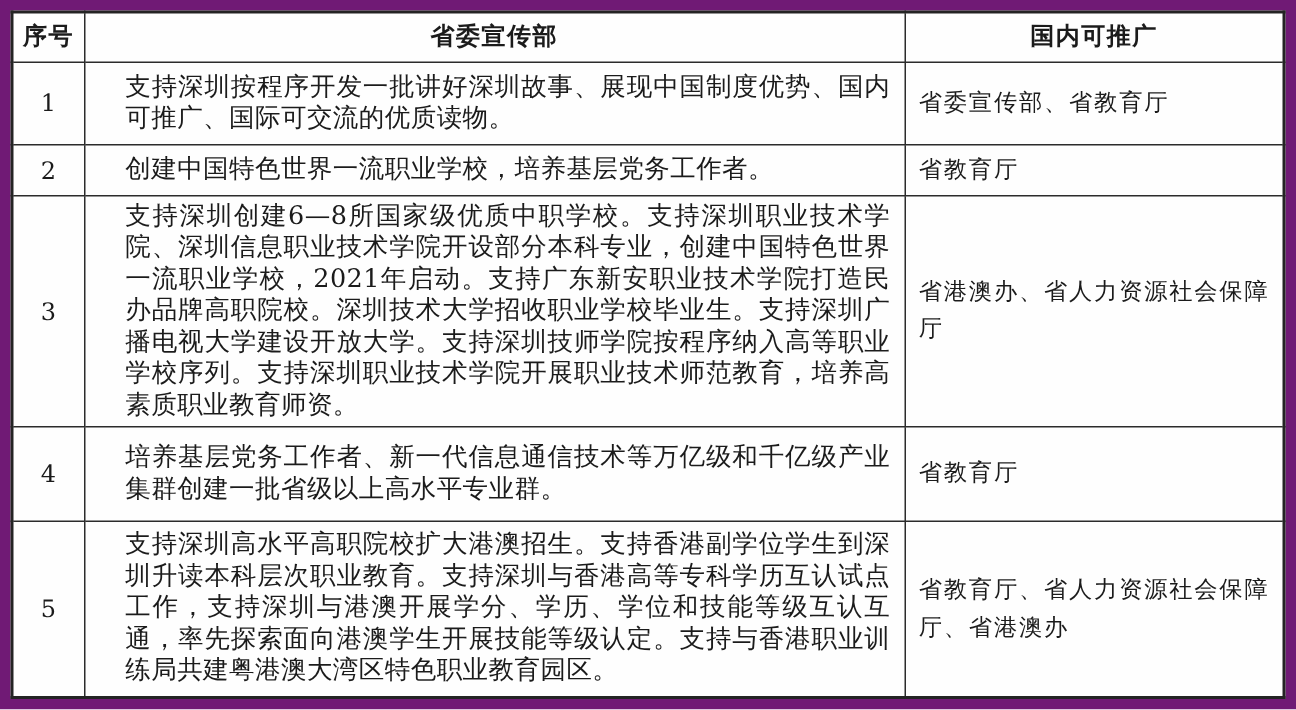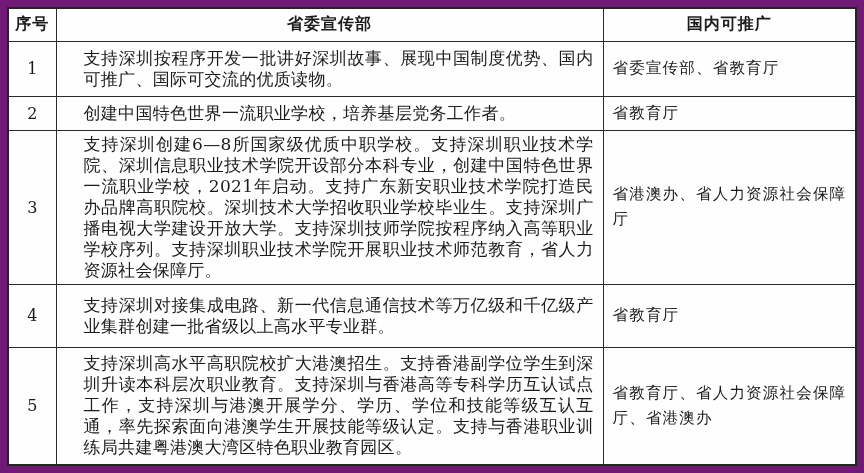--- a/index.html
+++ b/index.html
@@ -99,26 +99,26 @@
         <td class="policy-cell">支持深圳按程序开发一批讲好深圳故事、展现中国制度优势、国内可推广、国际可交流的优质读物。</td>
         <td class="dept-cell">省委宣传部、省教育厅</td>
       </tr>
       <tr class="r-2">
         <td class="no-cell">2</td>
         <td class="policy-cell">创建中国特色世界一流职业学校，培养基层党务工作者。</td>
         <td class="dept-cell">省教育厅</td>
       </tr>
       <tr class="r-3">
         <td class="no-cell">3</td>
-        <td class="policy-cell">支持深圳创建6—8所国家级优质中职学校。支持深圳职业技术学院、深圳信息职业技术学院开设部分本科专业，创建中国特色世界一流职业学校，2021年启动。支持广东新安职业技术学院打造民办品牌高职院校。深圳技术大学招收职业学校毕业生。支持深圳广播电视大学建设开放大学。支持深圳技师学院按程序纳入高等职业学校序列。支持深圳职业技术学院开展职业技术师范教育，省人力资源社会保障厅。</td>
+        <td class="policy-cell">支持深圳创建6—8所国家级优质中职学校。支持深圳职业技术学院、深圳信息职业技术学院开设部分本科专业，创建中国特色世界一流职业学校，2021年启动。支持广东新安职业技术学院打造民办品牌高职院校。深圳技术大学招收职业学校毕业生。支持深圳广播电视大学建设开放大学。支持深圳技师学院按程序纳入高等职业学校序列。支持深圳职业技术学院开展职业技术师范教育，培养高素质职业教育师资。</td>
         <td class="dept-cell">省港澳办、省人力资源社会保障厅</td>
       </tr>
       <tr class="r-4">
         <td class="no-cell">4</td>
-        <td class="policy-cell">支持深圳对接集成电路、新一代信息通信技术等万亿级和千亿级产业集群创建一批省级以上高水平专业群。</td>
+        <td class="policy-cell">培养基层党务工作者、新一代信息通信技术等万亿级和千亿级产业集群创建一批省级以上高水平专业群。</td>
         <td class="dept-cell">省教育厅</td>
       </tr>
       <tr class="r-5">
         <td class="no-cell">5</td>
         <td class="policy-cell">支持深圳高水平高职院校扩大港澳招生。支持香港副学位学生到深圳升读本科层次职业教育。支持深圳与香港高等专科学历互认试点工作，支持深圳与港澳开展学分、学历、学位和技能等级互认互通，率先探索面向港澳学生开展技能等级认定。支持与香港职业训练局共建粤港澳大湾区特色职业教育园区。</td>
         <td class="dept-cell">省教育厅、省人力资源社会保障厅、省港澳办</td>
       </tr>
     </tbody>
   </table>
 </div>

